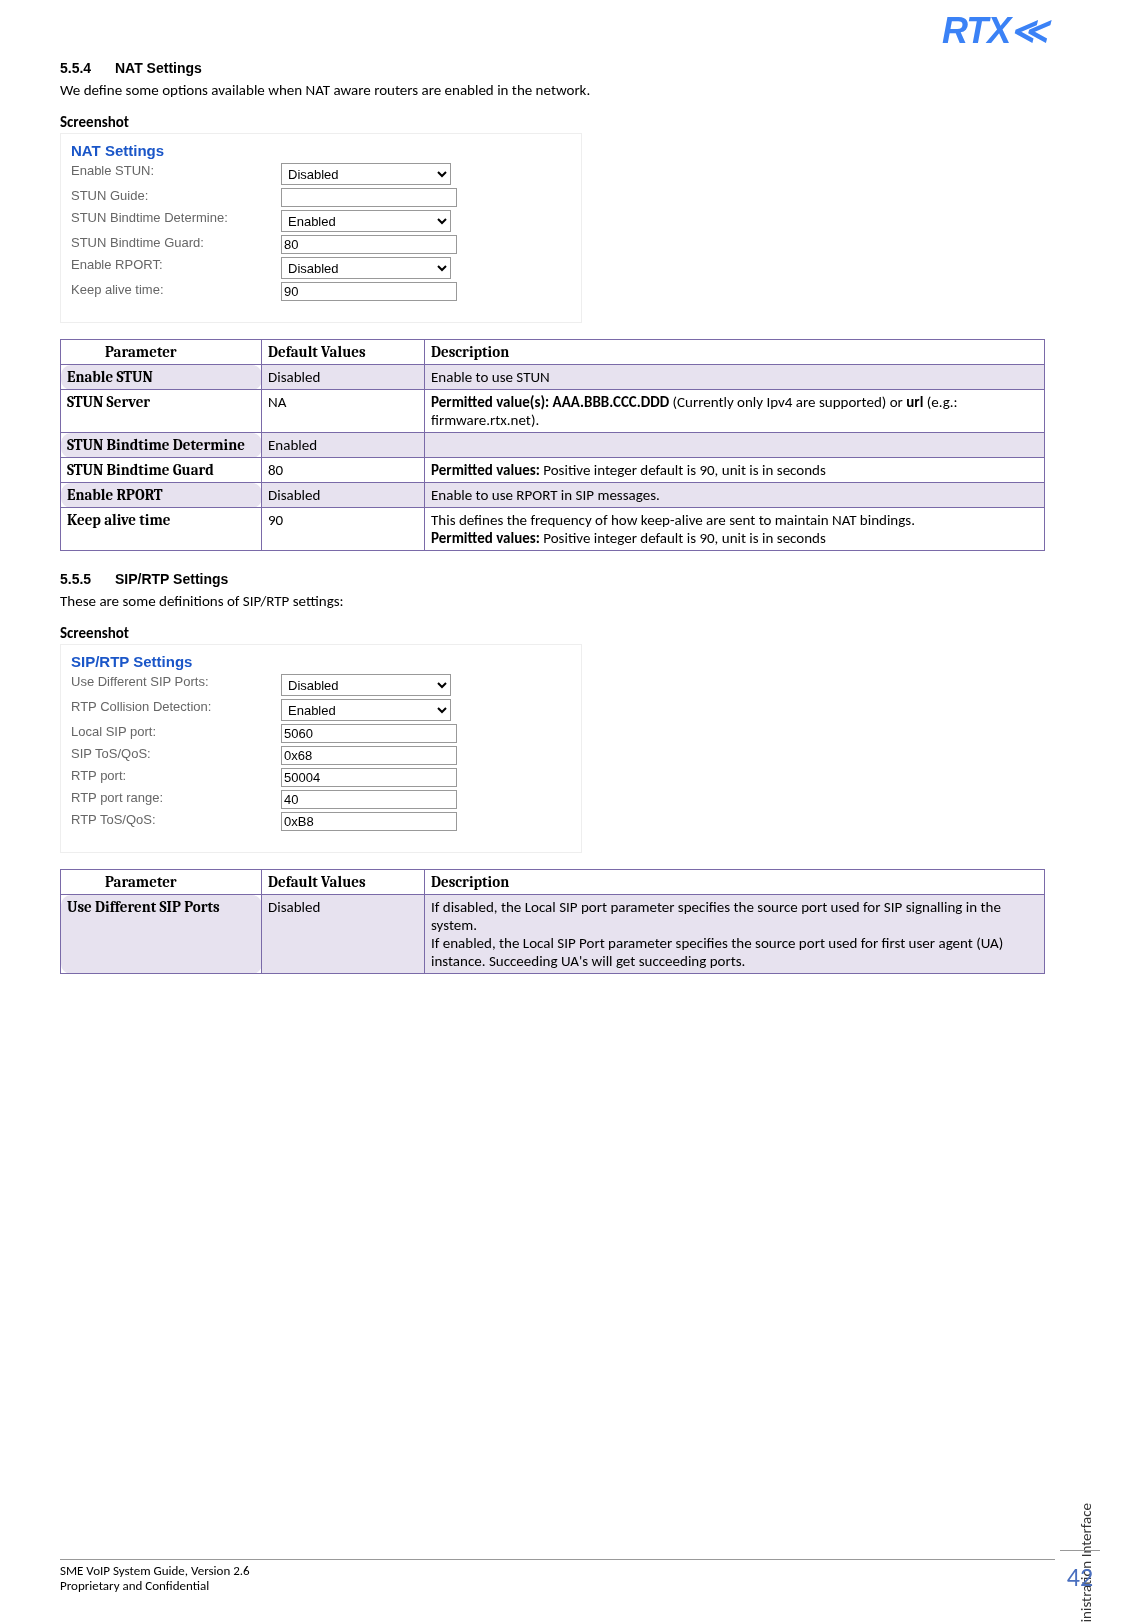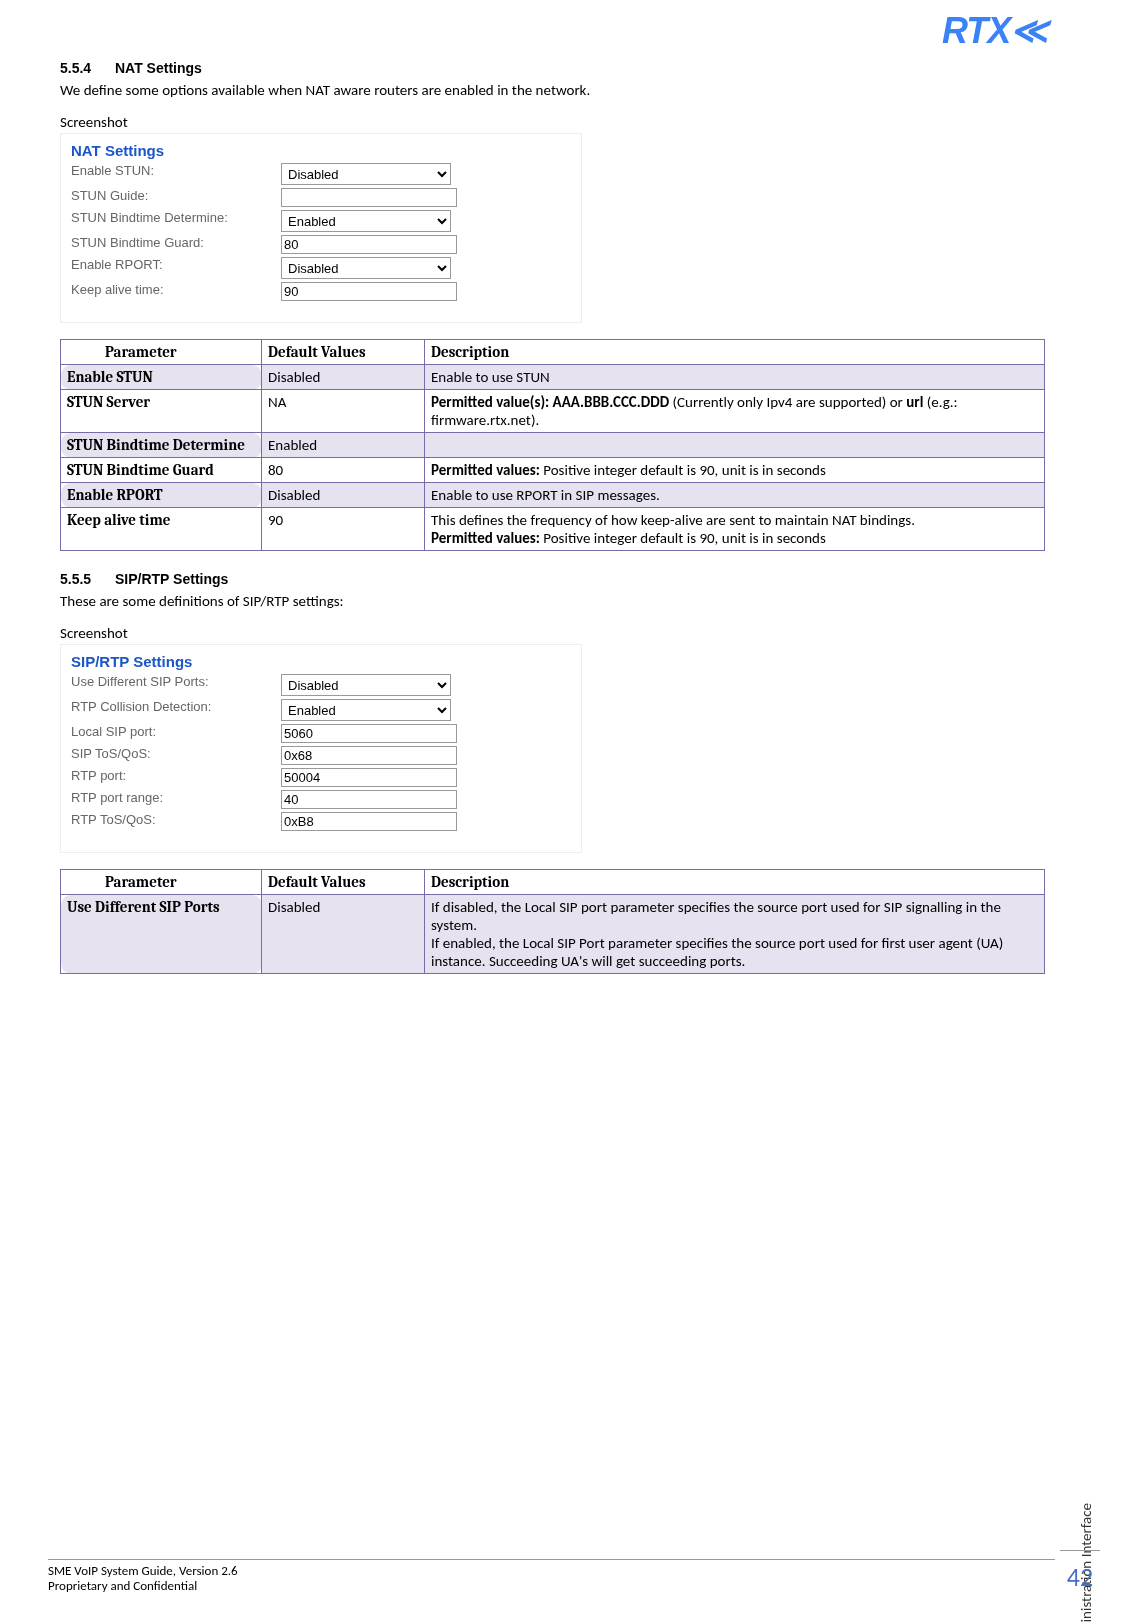--- a/index.html
+++ b/index.html
@@ -35,21 +35,21 @@
       margin: 20px 0 5px 0;
     }
     h3 .secnum {
       display: inline-block;
       width: 55px;
     }
     .bodytext {
       margin: 4px 0 14px 0;
     }
     .label-bold {
-      font-weight: normal;
+      font-weight: bold;
       margin: 6px 0 2px 0;
     }
     .screenshot-box {
       background: #fff;
       border: 1px solid #eee;
       width: 500px;
       padding: 8px 10px 18px 10px;
       margin-bottom: 16px;
     }
     .panel-title {
@@ -113,21 +113,21 @@
       bottom: 120px;
       transform: rotate(-90deg);
       transform-origin: right bottom;
       font-size: 15px;
       color: #333;
       white-space: nowrap;
     }
     .footer {
       position: absolute;
       bottom: 30px;
-      left: 48px;
+      left: 60px;
       right: 80px;
       font-size: 13px;
     }
     .footer-line {
       border-top: 1px solid #999;
       margin-bottom: 3px;
     }
     .page-num {
       position: absolute;
       right: 35px;

